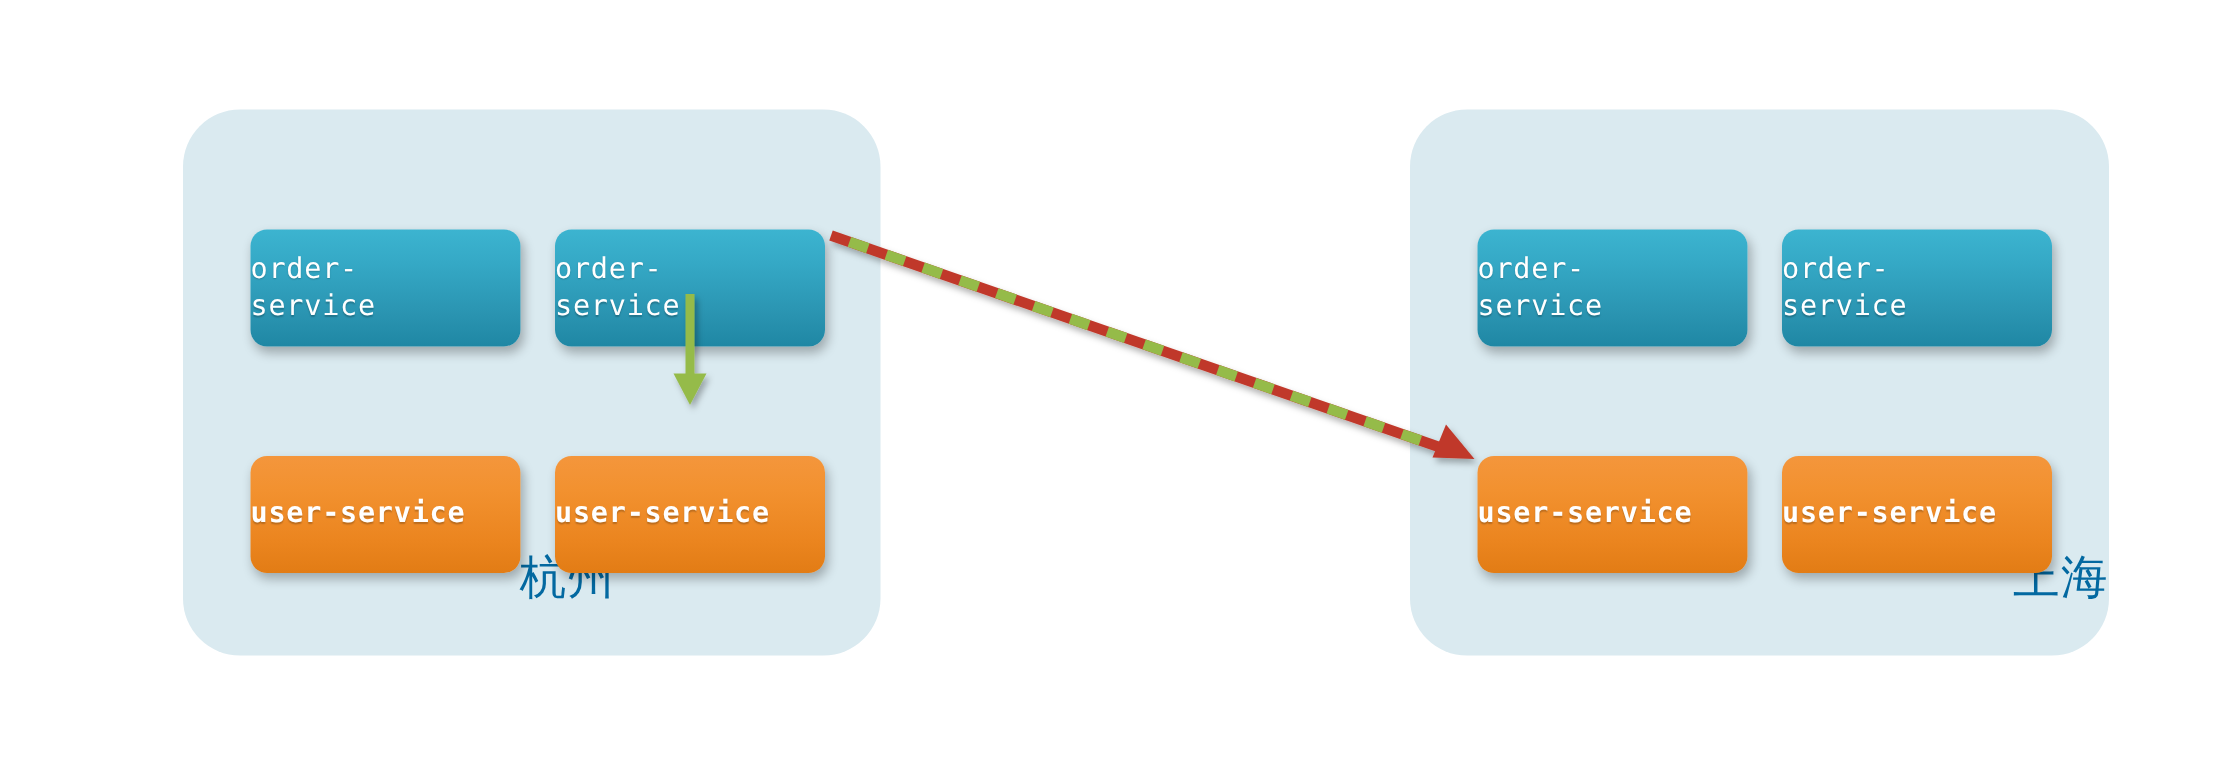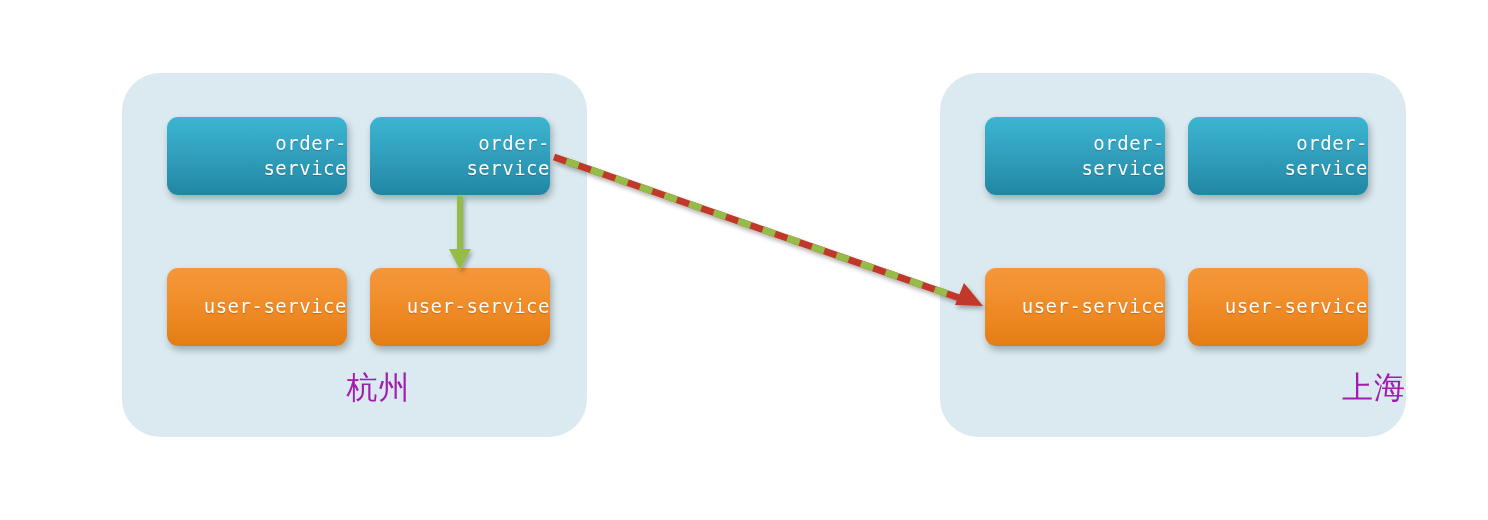--- a/index.html
+++ b/index.html
@@ -21,52 +21,54 @@
     position: absolute;
     border-radius: 38px;
     box-sizing: border-box;
   }
 
   .region-label {
     position: absolute;
     left: 0;
     right: 0;
     text-align: center;
-    font-family: Liberation Sans, sans-serif;
+    font-family: Liberation Mono, monospace;
     font-size: 31px;
     line-height: 1;
-    color: #a21caf;
+    color: #0369a1;
     letter-spacing: 1px;
     white-space: nowrap;
     margin-left: 48px;
   }
 
   
   .node {
     position: absolute;
     width: 180px;
     height: 78px;
     border-radius: 11px;
     display: flex;
     align-items: center;
     justify-content: center;
-    text-align: right;
+    text-align: left;
     color: #ffffff;
     font-size: 19px;
     line-height: 1.32;
     letter-spacing: 0.5px;
     box-sizing: border-box;
     box-shadow: 2px 4px 7px rgba(0,0,0,0.28);
     text-shadow: 0 1px 1px rgba(0,0,0,0.22);
+    margin-top: 36px;
   }
   .node.blue {
     background: linear-gradient(180deg, #3cb4d0 0%, #35a9c6 28%, #2a94b1 72%, #1f87a4 100%);
   }
   .node.orange {
     background: linear-gradient(180deg, #f4963c 0%, #f2912f 30%, #eb851f 72%, #e27c15 100%);
+    font-weight: bold;
   }
   .node .node-label {
     display: block;
     width: 100%;
     pointer-events: none;
   }
 
   
   #connectors {
     position: absolute;

